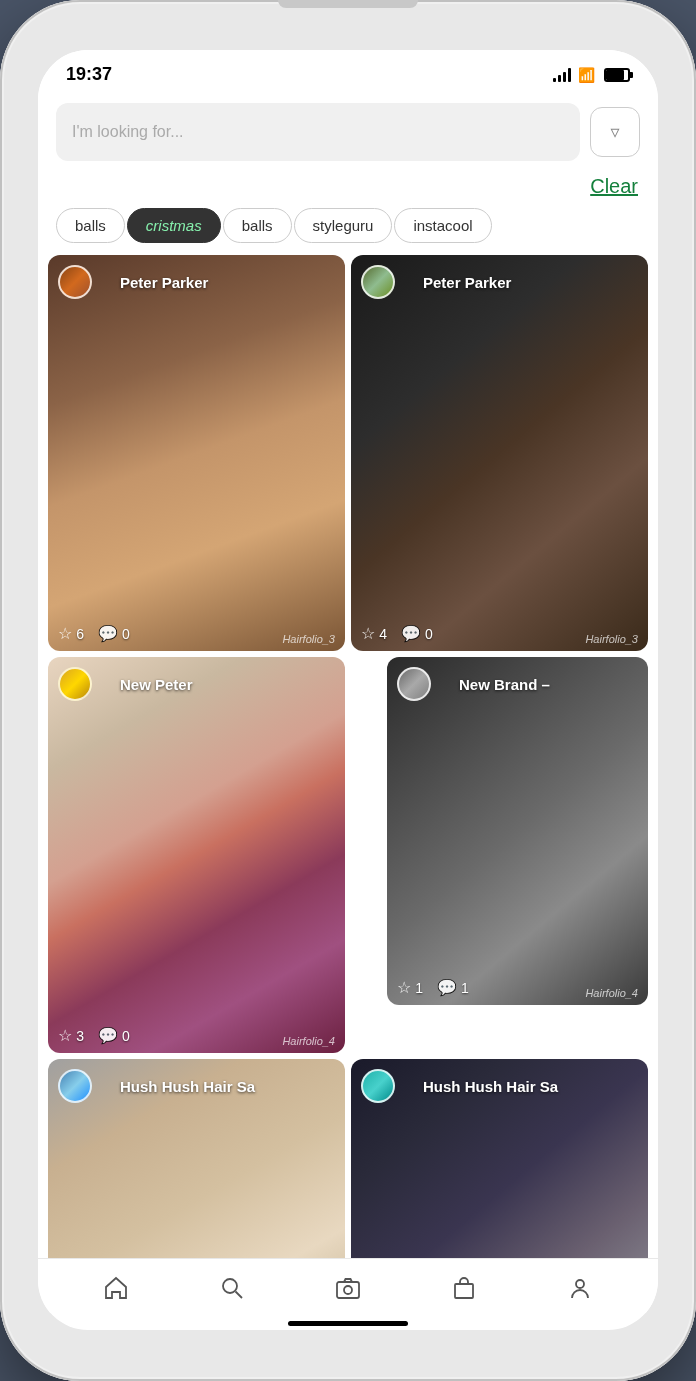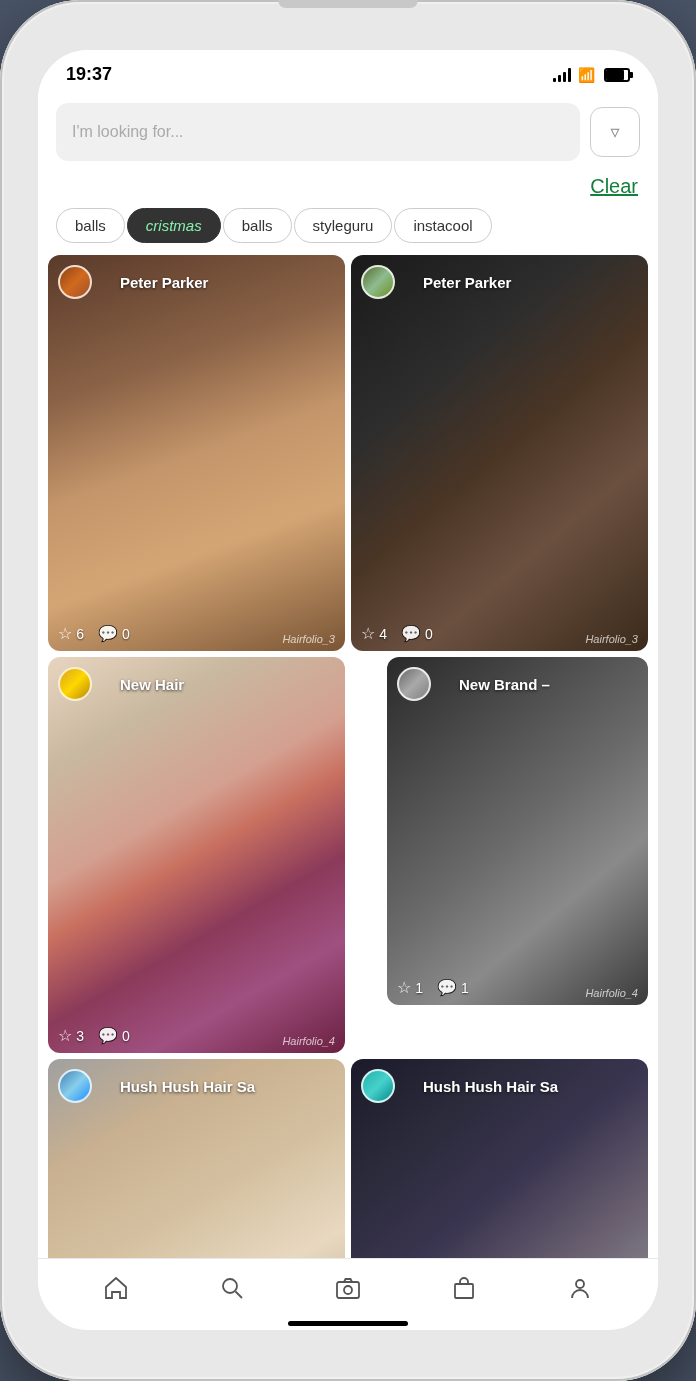--- a/index.html
+++ b/index.html
@@ -412,21 +412,21 @@
               <span class="stat-icon">💬</span>
               <span class="stat-count">0</span>
             </div>
           </div>
           <span class="watermark">Hairfolio_3</span>
         </div>
 
         <div class="grid-item img-hair-short-purple">
           <div class="item-header">
             <div class="avatar-circle avatar-img-nb1"></div>
-            <span class="item-name">New Hair</span>
+            <span class="item-name">New Peter</span>
           </div>
           <div class="item-footer">
             <div class="stat-group">
               <span class="stat-icon">☆</span>
               <span class="stat-count">3</span>
             </div>
             <div class="stat-group">
               <span class="stat-icon">💬</span>
               <span class="stat-count">0</span>
             </div>

